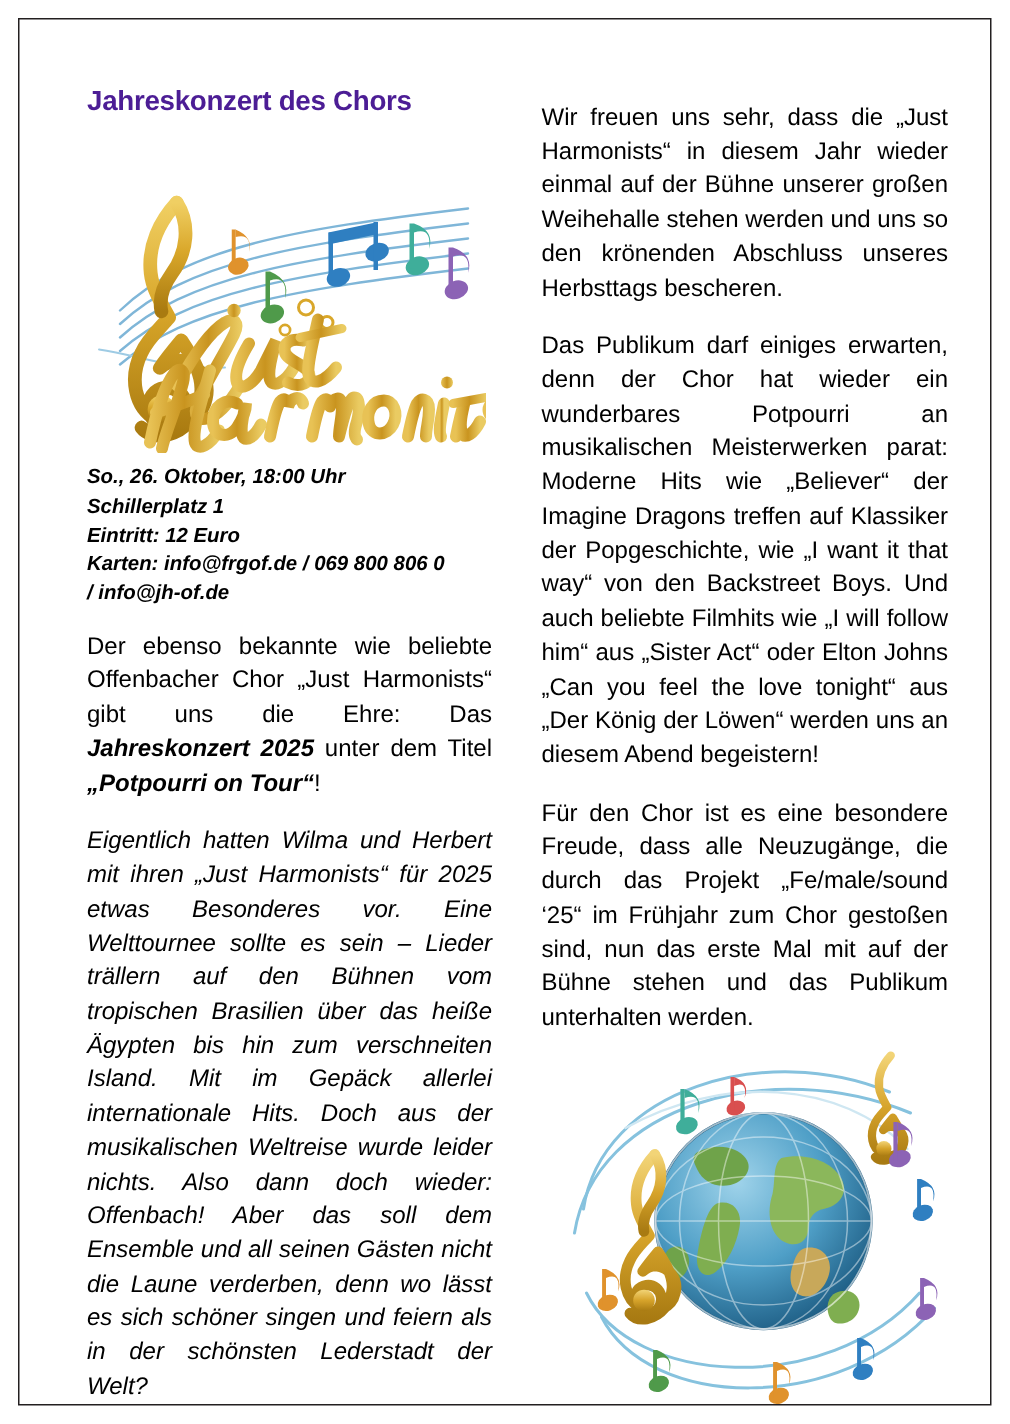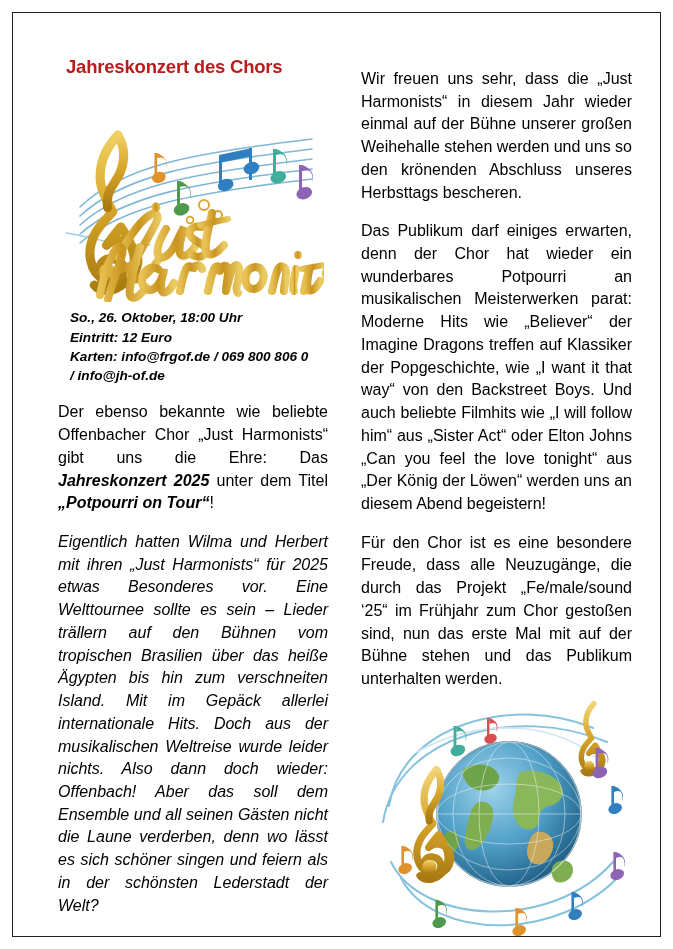--- a/index.html
+++ b/index.html
@@ -45,44 +45,44 @@
     left: 303px;
     top: 12px;
     width: 271px;
   }
 
   h1.headline {
     font-family: "Liberation Sans", sans-serif;
     font-size: 18.5px;
     font-weight: bold;
     letter-spacing: -0.2px;
-    margin: 0 0 10px 8px;
+    margin: 0 0 10px 0;
     line-height: 1.15;
-    color: #b91c1c;
+    color: #4c1d95;
   }
 
   
   .logo {
     position: relative;
     width: 270px;
     height: 215px;
     margin: 2px 0 6px -4px;
   }
   .logo svg { display: block; }
 
   
   .details {
     font-family: "Liberation Sans", sans-serif;
     font-style: italic;
     font-weight: bold;
     font-size: 13.6px;
     line-height: 1.42;
     margin: 6px 0 0 0;
   }
-  .details div { white-space: nowrap; margin-left: 12px; }
+  .details div { white-space: nowrap; }
 
   
   .para {
     font-family: "Liberation Sans", sans-serif;
     font-size: 16px;
     line-height: 1.42;
     text-align: justify;
     margin: 16px 0 0 0;
     hyphens: auto;
   }
@@ -212,20 +212,21 @@
             <circle cx="202" cy="8" r="4" fill="url(#goldh)"></circle>
             <path d="M208,44 C210,34 212,26 214,20 C212,28 210,36 212,42 C214,46 220,42 224,34" fill="none" stroke="url(#goldh)" stroke-width="8" stroke-linecap="round"></path>
             <path d="M206,22 L228,18" fill="none" stroke="url(#goldh)" stroke-width="6" stroke-linecap="round"></path>
             <path d="M244,22 C236,18 228,22 230,28 C232,34 244,36 246,42 C248,48 238,50 232,46" fill="none" stroke="url(#goldh)" stroke-width="8" stroke-linecap="round"></path>
           </g>
         </svg>
       </div>
 
       <div class="details">
         <div>So., 26. Oktober, 18:00 Uhr</div>
+        <div>Schillerplatz 1</div>
         <div>Eintritt: 12 Euro</div>
         <div>Karten: info@frgof.de / 069 800 806 0</div>
         <div>/ info@jh-of.de</div>
       </div>
 
       <p class="para"><span>Der ebenso bekannte wie beliebte Offenbacher Chor „Just Harmonists“ gibt uns die Ehre: Das </span><b>Jahreskonzert 2025</b><span> unter dem Titel </span><b>„Potpourri on Tour“</b><span>!</span></p>
 
       <p class="para italic">Eigentlich hatten Wilma und Herbert mit ihren „Just Harmonists“ für 2025 etwas Besonderes vor. Eine Welttournee sollte es sein – Lieder trällern auf den Bühnen vom tropischen Brasilien über das heiße Ägypten bis hin zum verschneiten Island. Mit im Gepäck allerlei internationale Hits. Doch aus der musikalischen Weltreise wurde leider nichts. Also dann doch wieder: Offenbach! Aber das soll dem Ensemble und all seinen Gästen nicht die Laune verderben, denn wo lässt es sich schöner singen und feiern als in der schönsten Lederstadt der Welt?</p>
     </div>
 

